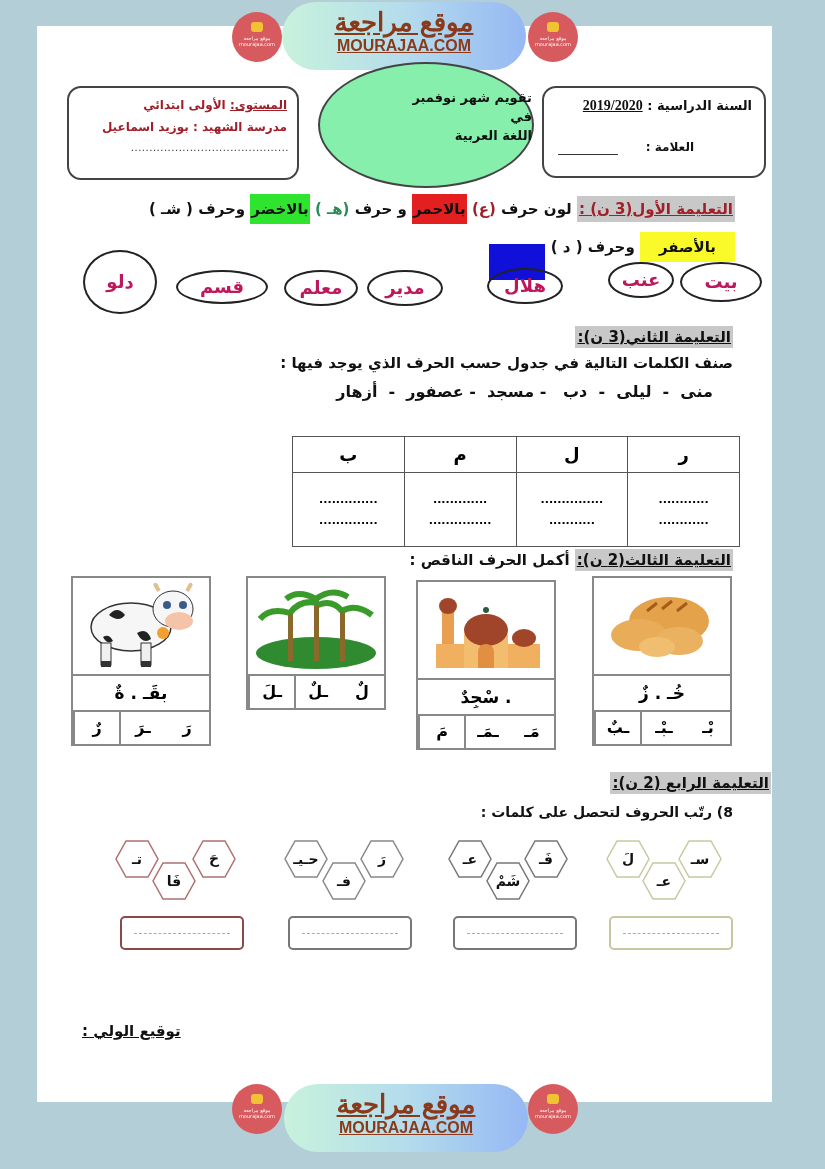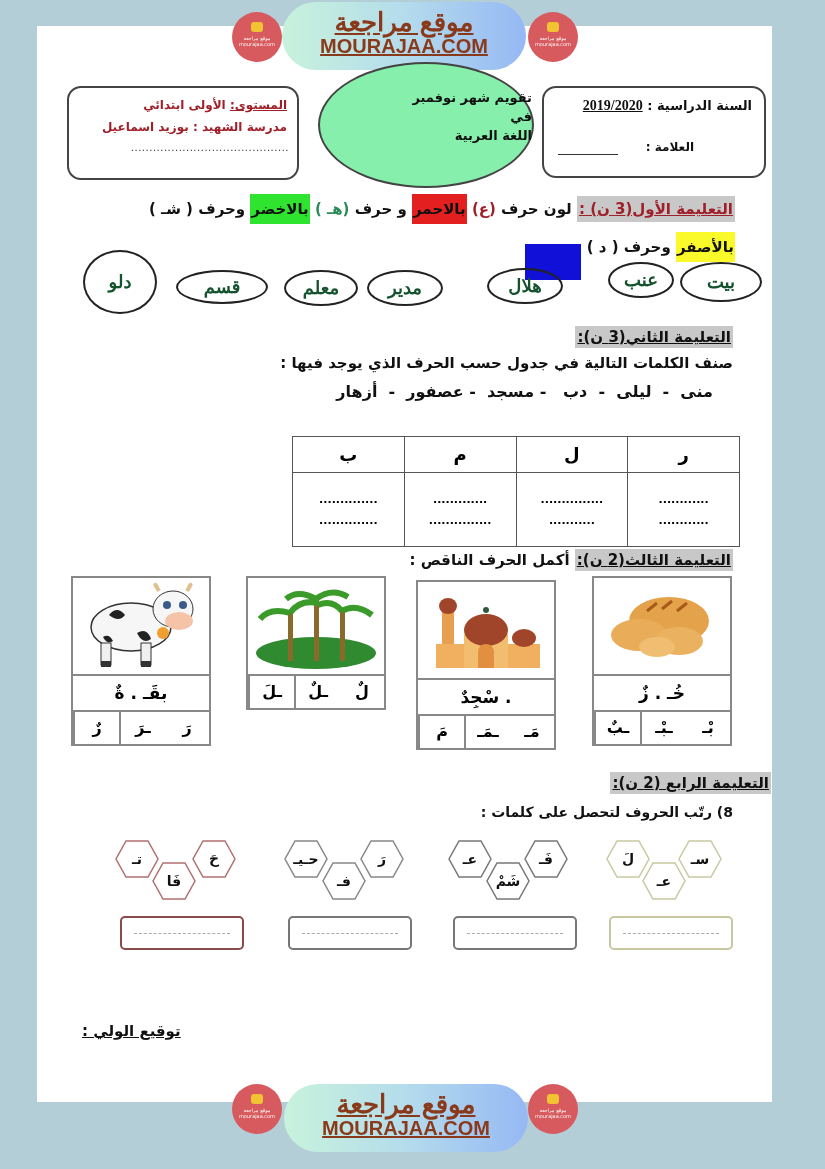--- a/index.html
+++ b/index.html
@@ -3,36 +3,36 @@
 <meta charset="utf-8">
 <style>
   html,body{margin:0;padding:0;}
   body{width:825px;height:1169px;background:#b4ced7;position:relative;overflow:hidden;font-family:"DejaVu Sans",sans-serif;}
   .paper{position:absolute;left:37px;top:26px;width:735px;height:1076px;background:#fff;}
   .abs{position:absolute;}
   .rtl{direction:rtl;}
   
   .banner{position:absolute;width:244px;height:68px;border-radius:34px;background:linear-gradient(90deg,#c8f2dc 0%,#b4dcec 50%,#96b8f4 100%);text-align:center;color:#8a3a1a;font-family:"Liberation Sans",sans-serif;font-weight:bold;}
   .banner .ar{font-size:26px;text-decoration:underline;line-height:24px;margin-top:8px;direction:rtl;}
-  .banner .en{font-size:20px;text-decoration:underline;line-height:24px;}
+  .banner .en{font-size:16px;text-decoration:underline;line-height:24px;}
   .badge{position:absolute;width:50px;height:50px;border-radius:50%;background:#d75a5e;text-align:center;}
   .badge .book{width:12px;height:10px;margin:10px auto 0;background:#f1c232;border-radius:3px;}
   .badge .tiny{font-size:5px;color:#fff;line-height:6px;margin-top:3px;}
   
   .hbox{position:absolute;border:2px solid #444;border-radius:14px;background:#fff;}
   .ellipse{position:absolute;border:2px solid #444;border-radius:50%;background:#86efac;text-align:right;}
   .txt{font-family:"DejaVu Sans",sans-serif;font-weight:bold;color:#111;}
   .red{color:#a0202a;}
   .ul{text-decoration:underline;}
   .hl-gray{background:#c8c8c8;}
   .hl-red{background:#e41f1f;}
   .hl-green{background:#2ee42e;}
   .hl-yellow{background:#fafa2a;}
   .hl-blue{background:#1010d8;display:inline-block;}
-  .oval{position:absolute;border:2px solid #222;border-radius:50%;text-align:center;font-weight:bold;font-size:18px;color:#14532d;font-family:Liberation Serif, serif;}
+  .oval{position:absolute;border:2px solid #222;border-radius:50%;text-align:center;font-weight:bold;font-size:18px;color:#be185d;}
   table.cls{position:absolute;border-collapse:collapse;}
   table.cls td{border:1.5px solid #555;text-align:center;font-weight:bold;}
   .card{position:absolute;border:2px solid #888;background:#fff;}
   .card .img{height:96px;border-bottom:2px solid #888;display:flex;align-items:center;justify-content:center;}
   .card .word{height:34px;border-bottom:2px solid #888;text-align:center;font-size:17px;font-weight:bold;line-height:34px;direction:rtl;}
   .card .opts{display:flex;height:32px;}
   .card .opts div{flex:1;border-left:2px solid #888;text-align:center;font-size:16px;font-weight:bold;line-height:32px;}
   .card .opts div:first-child{border-left:none;}
   .hex{position:absolute;width:44px;height:30px;}
   .hex svg{position:absolute;left:0;top:0;}
@@ -91,21 +91,21 @@
   <span>لون حرف</span>
   <span class="red">(ع)</span>
   <span class="hl-red" style="padding:6px 1px;">بالاحمر</span>
   <span>و حرف</span>
   <span style="color:#2a8a5a;">(هـ )</span>
   <span class="hl-green" style="padding:6px 1px;">بالاخضر</span>
   <span>وحرف</span>
   <span>( شـ )</span>
 </div>
 <div class="abs rtl txt" style="right:90px;top:238px;font-size:15px;white-space:nowrap;">
-  <span class="hl-yellow" style="padding:6px 1px;">بالأصفر</span>
+  <span class="hl-yellow" style="padding:6px 19px;">بالأصفر</span>
   <span>وحرف</span>
   <span>( د )</span>
   <span class="hl-blue" style="width:56px;height:36px;vertical-align:-6px;color:#1010d8;"><span>بالأزرق</span></span>
 </div>
 
 <div class="oval" style="left:680px;top:262px;width:78px;height:36px;line-height:36px;"><span>بيت</span></div>
 <div class="oval" style="left:608px;top:262px;width:62px;height:32px;line-height:32px;"><span>عنب</span></div>
 <div class="oval" style="left:487px;top:268px;width:72px;height:32px;line-height:32px;"><span>هلال</span></div>
 <div class="oval" style="left:367px;top:270px;width:72px;height:32px;line-height:32px;"><span>مدير</span></div>
 <div class="oval" style="left:284px;top:270px;width:70px;height:32px;line-height:32px;"><span>معلم</span></div>

